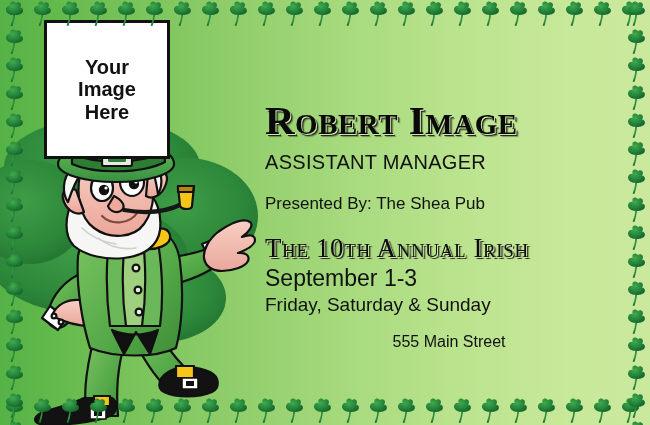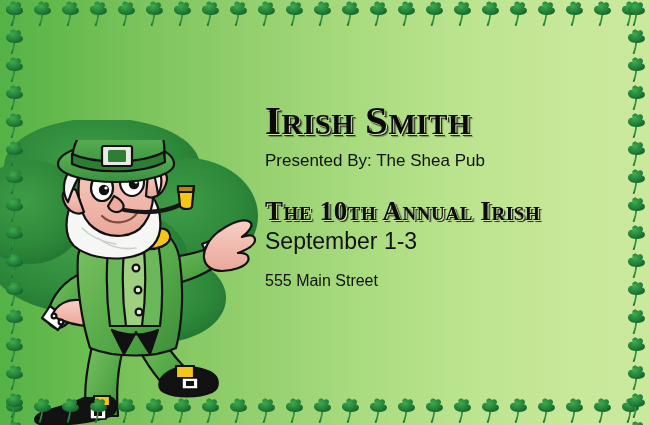--- a/index.html
+++ b/index.html
@@ -124,27 +124,27 @@
     font-weight: normal;
     color: #111111;
     letter-spacing: 0.3px;
     margin: 0 0 20px 2px;
   }
 
   .presented {
     font-family: "Liberation Sans", sans-serif;
     font-size: 17px;
     color: #111111;
-    margin: 0 0 25px 2px;
+    margin: 0 0 19px 2px;
   }
 
   .event {
     font-family: "Liberation Serif", serif;
     font-size: 27px;
-    font-weight: bold;
+    font-weight: normal;
     font-variant: small-caps;
     letter-spacing: 0.6px;
     color: #0c0c0c;
     line-height: 1.12;
     margin: 0 0 2px 2px;
     text-shadow:
       1px 1px 0 #cfe7a8,
       2px 2px 0 rgba(22,22,22,0.8),
       3px 2px 1px rgba(0,0,0,0.3);
     white-space: nowrap;
@@ -171,20 +171,21 @@
     color: #111111;
     margin: 0 0 2px 2px;
     line-height: 1.2;
   }
   .street {
     font-family: "Liberation Sans", sans-serif;
     font-size: 16px;
     color: #111111;
     margin: 16px 0 0 2px;
     line-height: 1.2;
+    text-align: center;
   }
 </style>
 </head>
 <body>
 
 <div id="ticket">
 
   <svg class="bg-shamrock" viewBox="0 0 300 230" xmlns="http://www.w3.org/2000/svg">
     <defs>
       <radialGradient id="bgShamGrad" cx="45%" cy="40%" r="75%">
@@ -314,26 +315,33 @@
 
       <rect x="96" y="6" width="30" height="20" rx="2" fill="#e9e9e5"></rect>
       <rect x="102" y="10" width="18" height="12" rx="1.5" fill="#2d7d35" stroke="none"></rect>
 
       <path d="M118 70 C140 74 160 72 176 64" fill="none" stroke="#161616" stroke-width="4.2"></path>
       <path d="M172 46 L188 46 L186 66 C186 70 176 70 174 66 Z" fill="#f5c518"></path>
       <path d="M172 46 L188 46 L187 52 L172 52 Z" fill="#b8860b"></path>
     </g>
   </svg>
 
+  <div class="image-box">
+    <span>Your</span>
+    <span>Image</span>
+    <span>Here</span>
+  </div>
 
   <div class="text-block">
-    <div class="name">Irish Smith</div>
+    <div class="name">Robert Image</div>
+    <div class="title-role">ASSISTANT MANAGER</div>
     <div class="presented">Presented By: The Shea Pub</div>
     <div class="event">The 10th Annual Irish</div>
     <div class="date-main">September 1-3</div>
+    <div class="date-days">Friday, Saturday &amp; Sunday</div>
     <div class="street">555 Main Street</div>
   </div>
 
   <div class="border-band top">
       <div class="sham">
         <svg viewBox="0 0 28 28" xmlns="http://www.w3.org/2000/svg">
           <defs>
             <radialGradient id="sg" cx="40%" cy="35%" r="70%">
               <stop offset="0%" stop-color="#3faa4e"></stop>
               <stop offset="60%" stop-color="#24833a"></stop>

